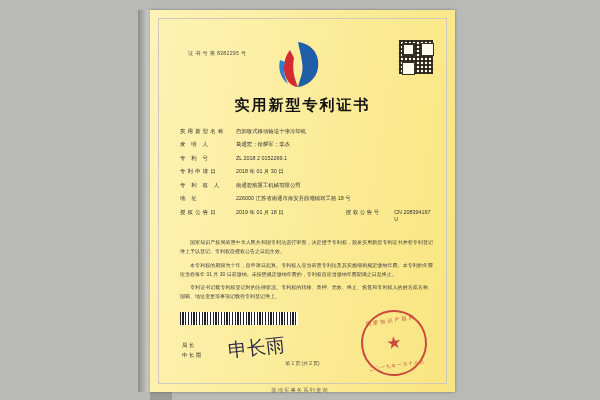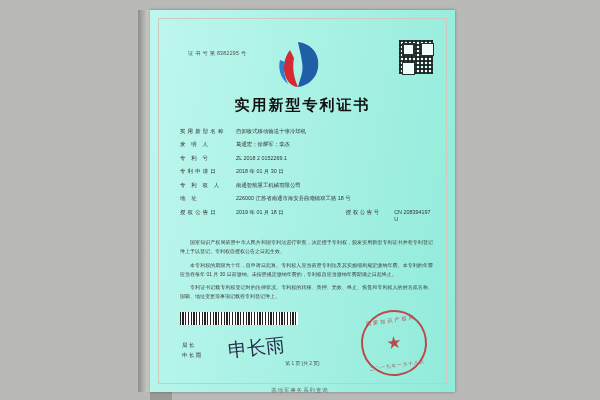--- a/index.html
+++ b/index.html
@@ -10,21 +10,21 @@
     overflow:hidden;
   }
   .scan{
     position:absolute;left:0;top:0;width:600px;height:400px;
     background:#b9b9b7;
   }
   
   .page{
     position:absolute;
     left:150px;top:10px;width:305px;height:382px;
-    background:#5eead4;
+    background:#fde047;
     box-shadow:0 0 3px rgba(0,0,0,.35);
   }
   .page:before{ 
     content:"";position:absolute;inset:0;
     background:linear-gradient(100deg,rgba(255,255,255,.6),rgba(240,238,230,.35));
     pointer-events:none;
   }
   
   .frame{
     position:absolute;left:8px;top:8px;right:8px;bottom:8px;

